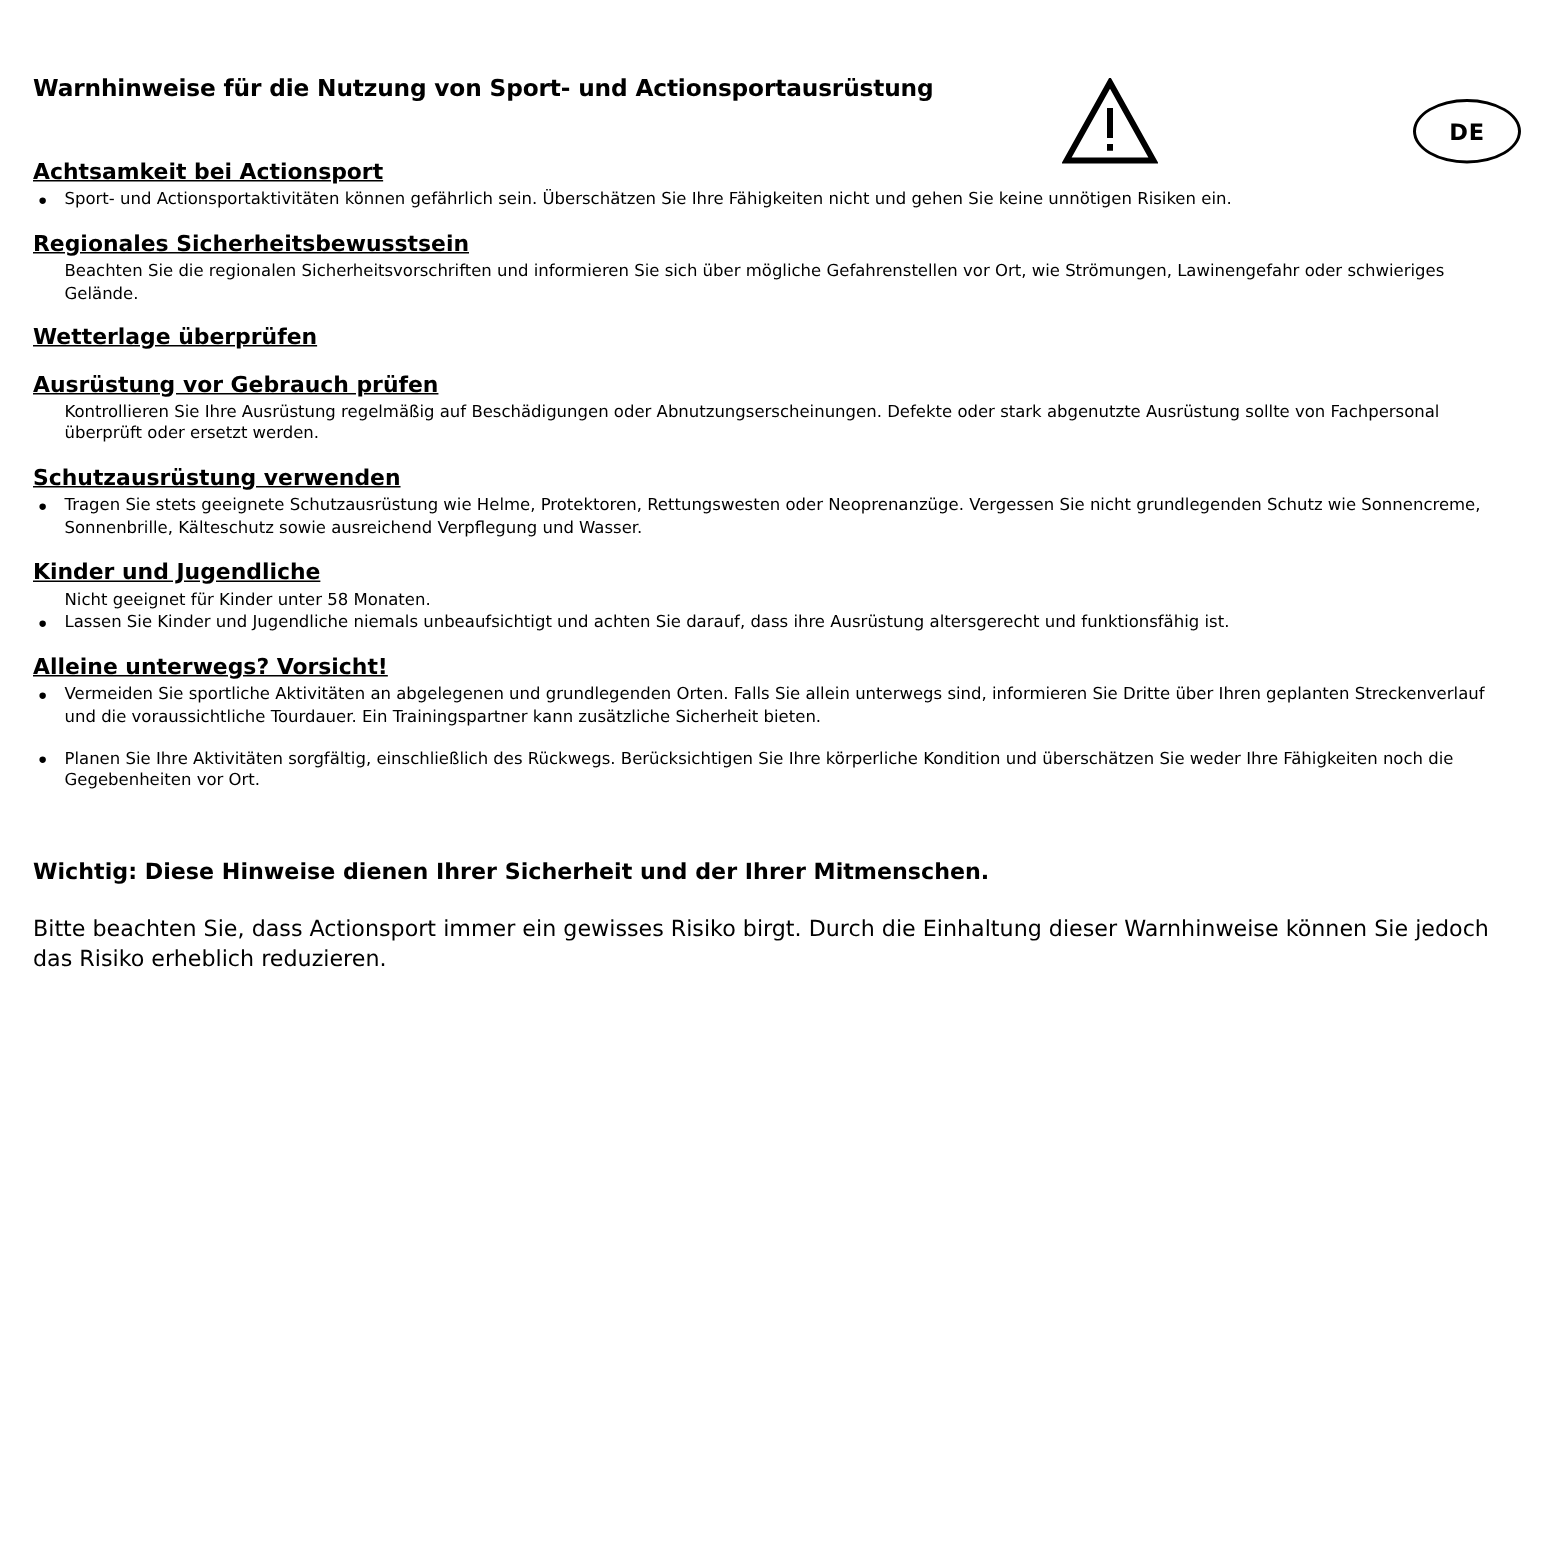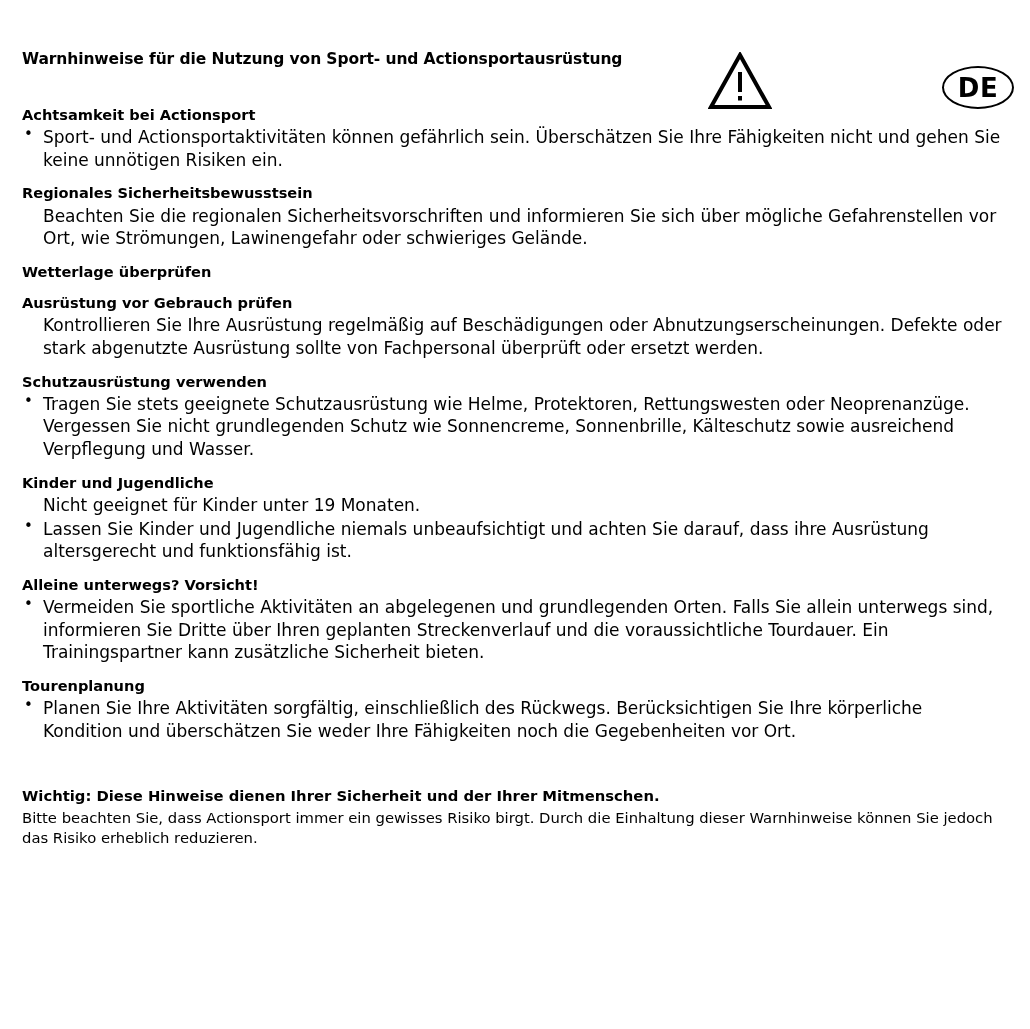--- a/index.html
+++ b/index.html
@@ -46,58 +46,59 @@
     position: absolute;
     left: 920px;
     top: 36px;
     width: 68px;
     height: 39px;
     border: 2.5px solid #000;
     border-radius: 50%;
     display: flex;
     align-items: center;
     justify-content: center;
-    font-size: 26px;
+    font-size: 15px;
     font-weight: bold;
     letter-spacing: 0.5px;
   }
 
   
   .section {
     margin-bottom: 13px;
   }
   .section-heading {
     font-size: 14.6px;
     font-weight: bold;
     margin-bottom: 2px;
     line-height: 1.25;
+    text-decoration: underline;
   }
   .line {
     position: relative;
-    font-size: 17px;
+    font-size: 11px;
     line-height: 1.33;
     padding-left: 21px;
     margin-bottom: 1px;
   }
   .line.bulleted::before {
     content: "\2022";
     position: absolute;
     left: 2px;
     top: -1px;
     font-size: 15px;
   }
 
   
   .footer {
     margin-top: 44px;
   }
   .footer-heading {
     font-size: 14.8px;
     font-weight: bold;
-    margin-bottom: 3px;
+    margin-bottom: 19px;
     line-height: 1.3;
   }
   .footer-text {
     font-size: 14.8px;
     line-height: 1.35;
   }
 </style>
 </head>
 <body>
 
@@ -132,29 +133,28 @@
       <div class="section">
         <div class="section-heading">Ausrüstung vor Gebrauch prüfen</div>
         <div class="line">Kontrollieren Sie Ihre Ausrüstung regelmäßig auf Beschädigungen oder Abnutzungserscheinungen. Defekte oder stark abgenutzte Ausrüstung sollte von Fachpersonal überprüft oder ersetzt werden.</div>
       </div>
       <div class="section">
         <div class="section-heading">Schutzausrüstung verwenden</div>
         <div class="line bulleted">Tragen Sie stets geeignete Schutzausrüstung wie Helme, Protektoren, Rettungswesten oder Neoprenanzüge. Vergessen Sie nicht grundlegenden Schutz wie Sonnencreme, Sonnenbrille, Kälteschutz sowie ausreichend Verpflegung und Wasser.</div>
       </div>
       <div class="section">
         <div class="section-heading">Kinder und Jugendliche</div>
-        <div class="line">Nicht geeignet für Kinder unter 19 Monaten.</div>
+        <div class="line">Nicht geeignet für Kinder unter 58 Monaten.</div>
         <div class="line bulleted">Lassen Sie Kinder und Jugendliche niemals unbeaufsichtigt und achten Sie darauf, dass ihre Ausrüstung altersgerecht und funktionsfähig ist.</div>
       </div>
       <div class="section">
         <div class="section-heading">Alleine unterwegs? Vorsicht!</div>
         <div class="line bulleted">Vermeiden Sie sportliche Aktivitäten an abgelegenen und grundlegenden Orten. Falls Sie allein unterwegs sind, informieren Sie Dritte über Ihren geplanten Streckenverlauf und die voraussichtliche Tourdauer. Ein Trainingspartner kann zusätzliche Sicherheit bieten.</div>
       </div>
       <div class="section">
-        <div class="section-heading">Tourenplanung</div>
         <div class="line bulleted">Planen Sie Ihre Aktivitäten sorgfältig, einschließlich des Rückwegs. Berücksichtigen Sie Ihre körperliche Kondition und überschätzen Sie weder Ihre Fähigkeiten noch die Gegebenheiten vor Ort.</div>
       </div>
     </div>
 
   <div class="footer">
     <div class="footer-heading">Wichtig: Diese Hinweise dienen Ihrer Sicherheit und der Ihrer Mitmenschen.</div>
     <div class="footer-text">Bitte beachten Sie, dass Actionsport immer ein gewisses Risiko birgt. Durch die Einhaltung dieser Warnhinweise können Sie jedoch das Risiko erheblich reduzieren.</div>
   </div>
 
 </div>

